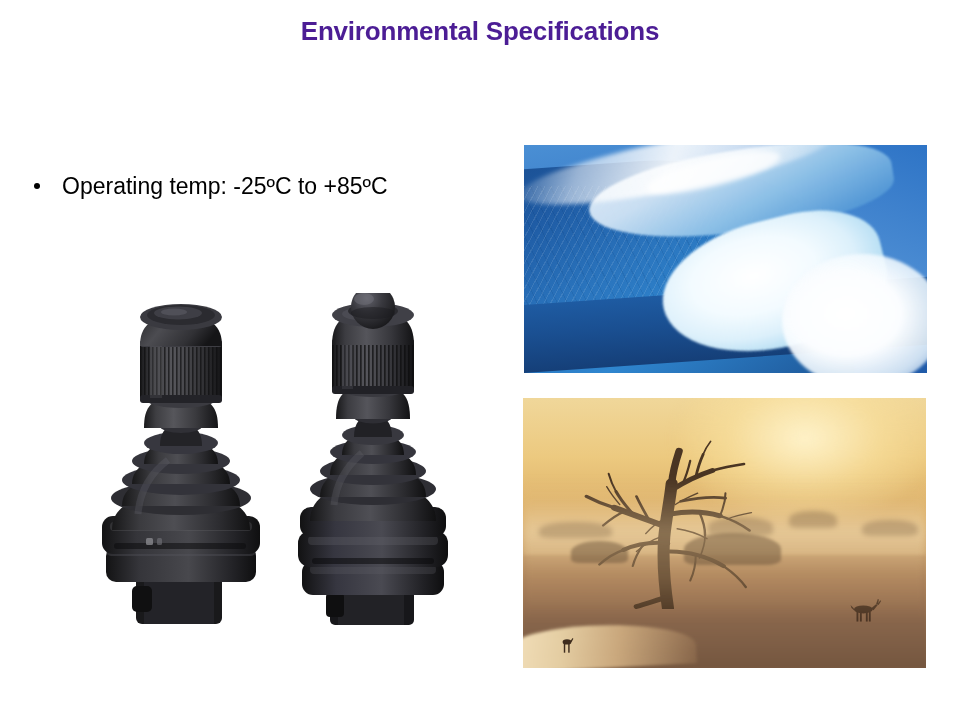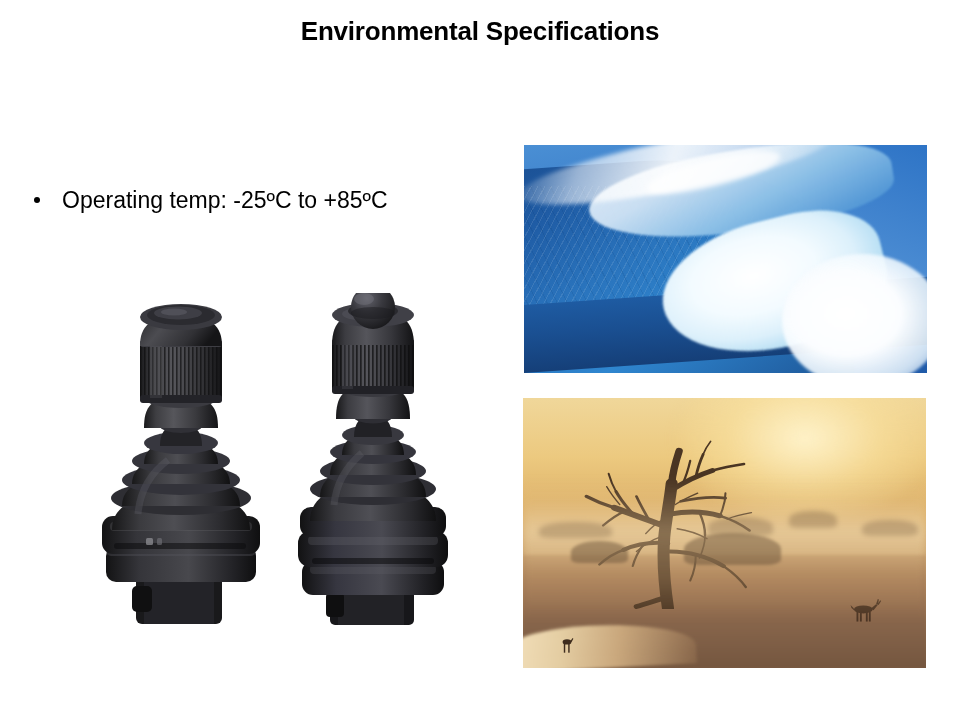--- a/index.html
+++ b/index.html
@@ -21,30 +21,30 @@
 
   
   #slide-title {
     position: absolute;
     left: 0;
     top: 16px;
     width: 960px;
     text-align: center;
     font-size: 26px;
     font-weight: bold;
-    color: #000000;
+    color: #4c1d95;
     letter-spacing: -0.2px;
     font-family: "Liberation Sans", sans-serif;
   }
 
   
   #bullet-list {
     position: absolute;
     left: 30px;
-    top: 174px;
+    top: 160px;
     width: 500px;
     list-style: none;
     margin: 0;
     padding: 0;
   }
   #bullet-list li {
     position: relative;
     font-size: 23px;
     line-height: 52px;
     color: #000000;

